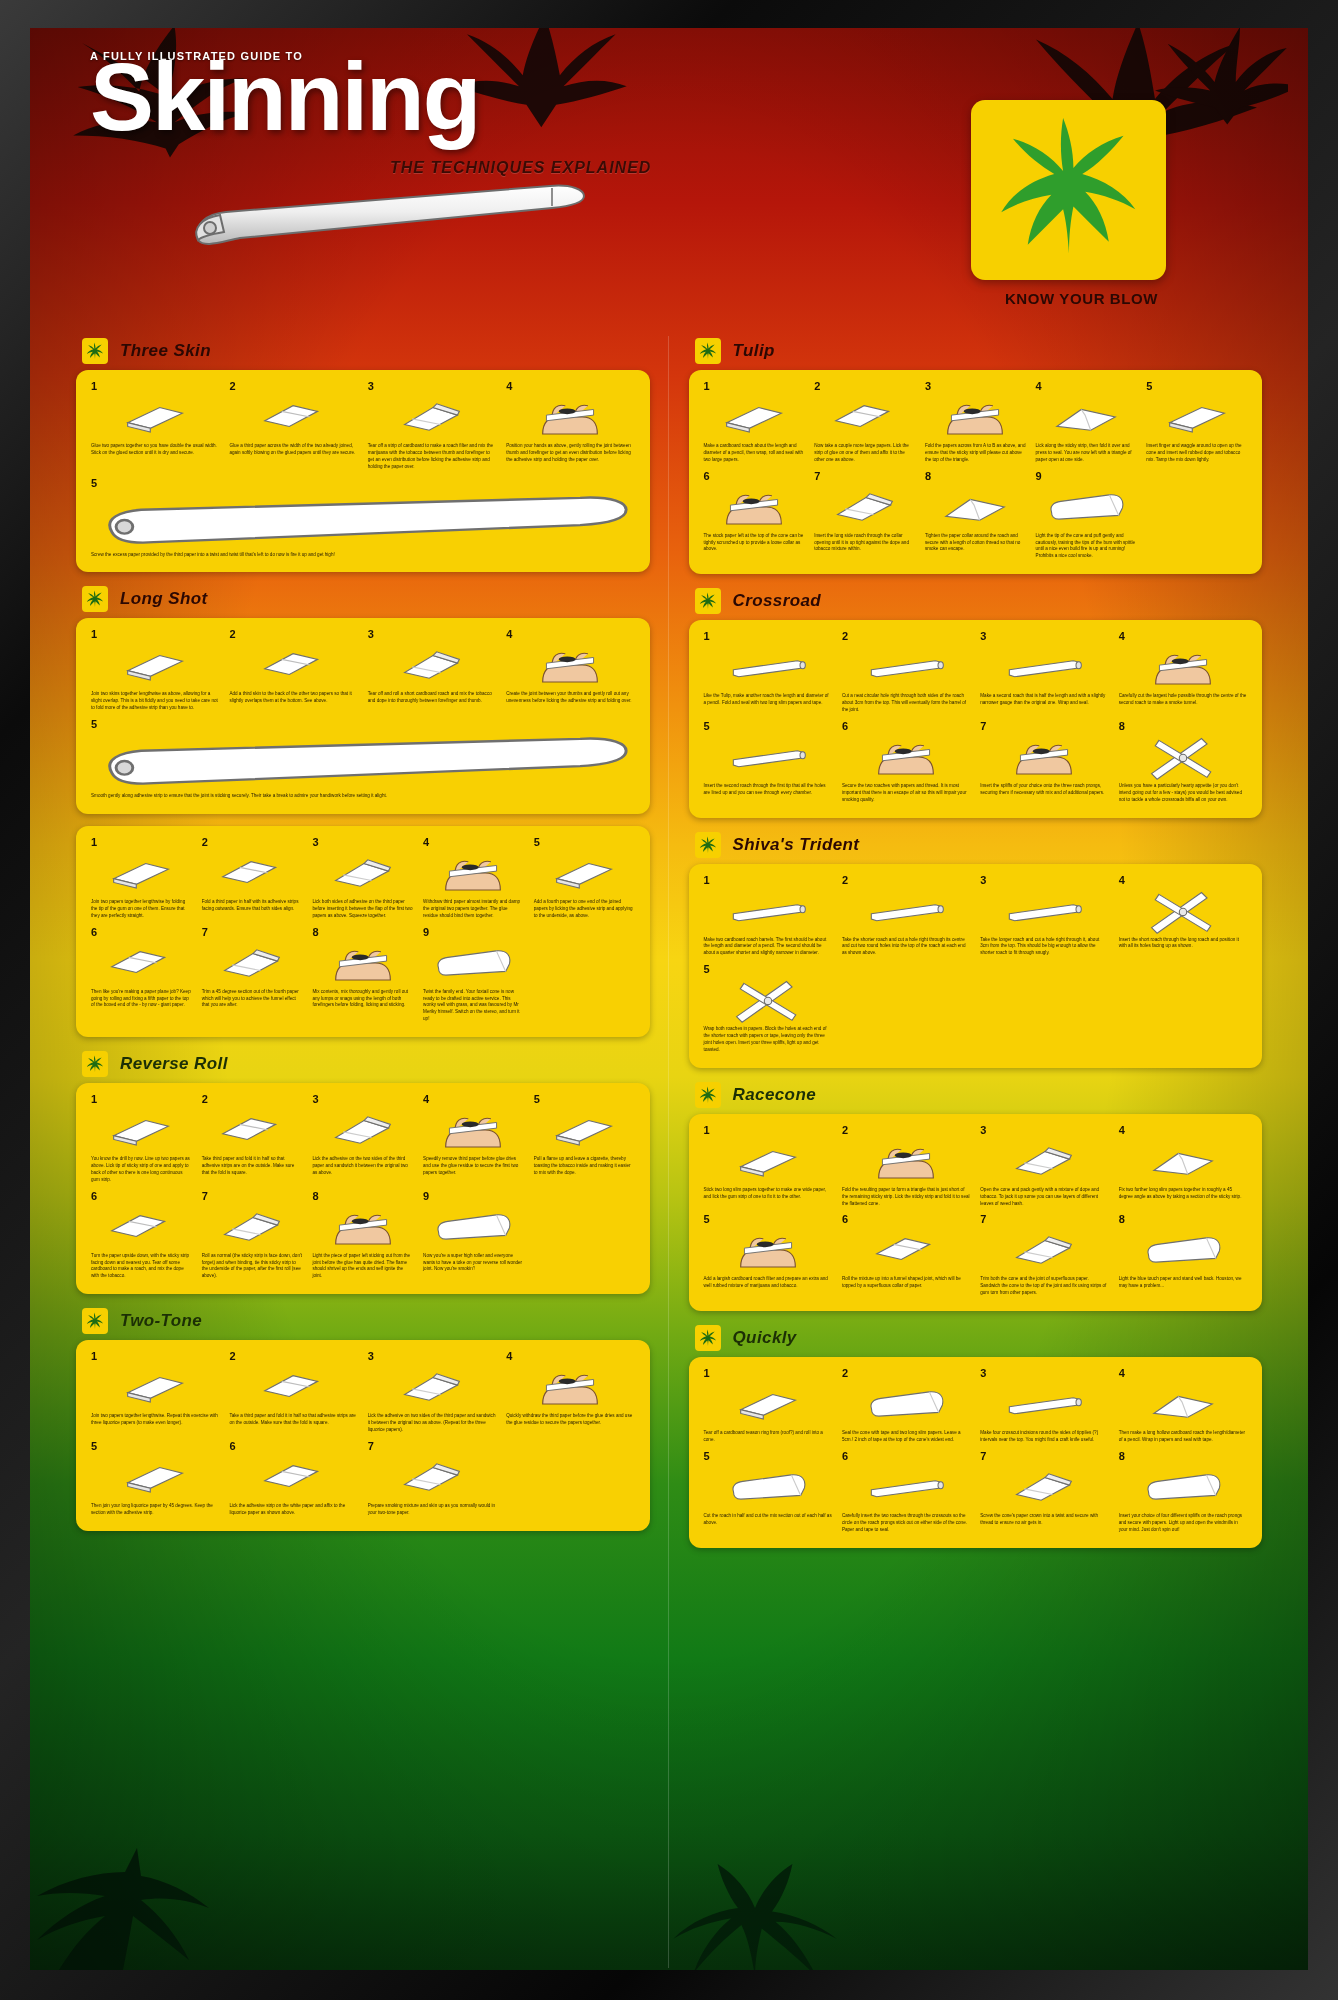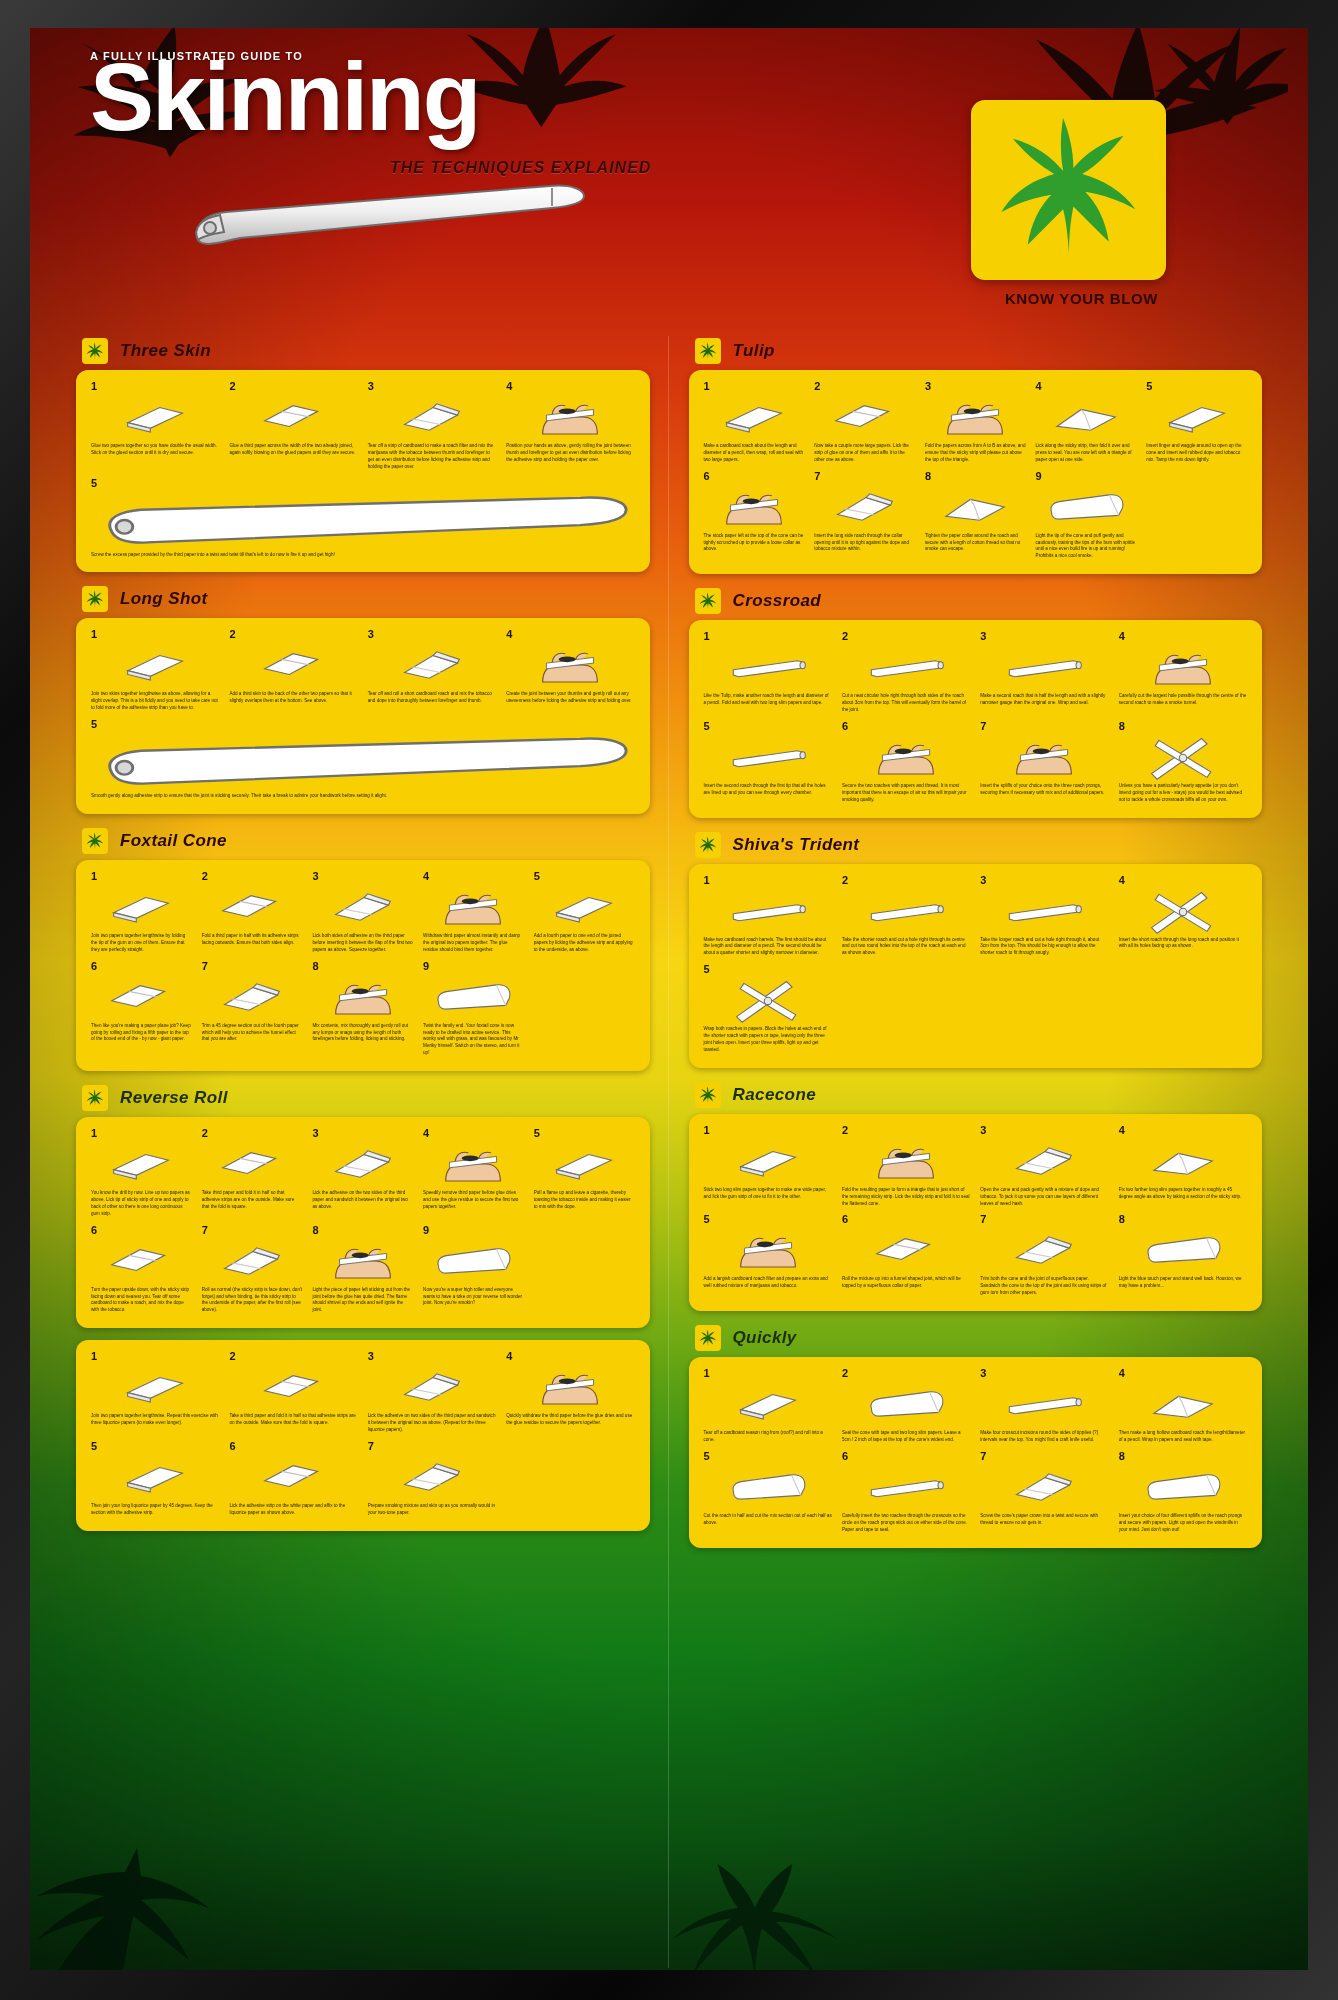--- a/index.html
+++ b/index.html
@@ -416,30 +416,20 @@
       <circle cx="16" cy="21" r="4" fill="#d8d8d8"></circle>
                       </g>
                     </svg>
                   </div>
                   <div class="txt">Smooth gently along adhesive strip to ensure that the joint is sticking securely. Their take a break to admire your handiwork before setting it alight.</div>
                 </div>
               </div>
             </div>
           </div>
           <div class="section">
-            <div class="section-head">
-              <span class="leaf-chip">
-                <svg width="18" height="18" viewBox="0 0 100 95">
-                  <g fill="#1d6b12">
-  <path d="M50 92 C49 78,48 70,46 62 C38 70,30 78,22 86 C24 72,30 60,38 52 C26 54,14 58,4 64 C12 50,26 42,40 38 C30 32,20 24,12 14 C26 18,38 26,46 36 C44 24,44 12,46 0 C50 10,53 22,53 34 C61 24,73 16,87 12 C79 22,69 32,59 38 C73 42,87 50,95 62 C85 56,73 52,61 50 C69 58,75 70,77 84 C69 76,61 68,53 60 C51 70,50 80,50 92Z"></path>
-                  </g>
-                </svg>
-              </span>
-              <div class="section-title">Foxtail Cone</div>
-            </div>
             <div class="panel">
               <div class="steps c5">
                 <div class="step">
                   <div class="num">1</div>
                   <div class="art">
                     <svg viewBox="0 0 70 40" width="66" height="40">
                       <g fill="#fff" stroke="#6f6f6f" stroke-width="1.2">
         <path d="M6 26 L40 10 L64 16 L30 32Z"></path>
                         <path d="M6 26 L30 32 L30 36 L6 30Z" fill="#e6e6e6"></path>
                       </g>
@@ -696,20 +686,30 @@
       <path d="M70 4 L80 26" stroke="#c9c9c9"></path>
                       </g>
                     </svg>
                   </div>
                   <div class="txt">Now you're a super high roller and everyone wants to have a toke on your reverse roll wonder joint. Now you're smokin'!</div>
                 </div>
               </div>
             </div>
           </div>
           <div class="section">
+            <div class="section-head">
+              <span class="leaf-chip">
+                <svg width="18" height="18" viewBox="0 0 100 95">
+                  <g fill="#1d6b12">
+  <path d="M50 92 C49 78,48 70,46 62 C38 70,30 78,22 86 C24 72,30 60,38 52 C26 54,14 58,4 64 C12 50,26 42,40 38 C30 32,20 24,12 14 C26 18,38 26,46 36 C44 24,44 12,46 0 C50 10,53 22,53 34 C61 24,73 16,87 12 C79 22,69 32,59 38 C73 42,87 50,95 62 C85 56,73 52,61 50 C69 58,75 70,77 84 C69 76,61 68,53 60 C51 70,50 80,50 92Z"></path>
+                  </g>
+                </svg>
+              </span>
+              <div class="section-title">Two-Tone</div>
+            </div>
             <div class="panel">
               <div class="steps c4">
                 <div class="step">
                   <div class="num">1</div>
                   <div class="art">
                     <svg viewBox="0 0 70 40" width="66" height="40">
                       <g fill="#fff" stroke="#6f6f6f" stroke-width="1.2">
         <path d="M6 26 L40 10 L64 16 L30 32Z"></path>
                         <path d="M6 26 L30 32 L30 36 L6 30Z" fill="#e6e6e6"></path>
                       </g>

